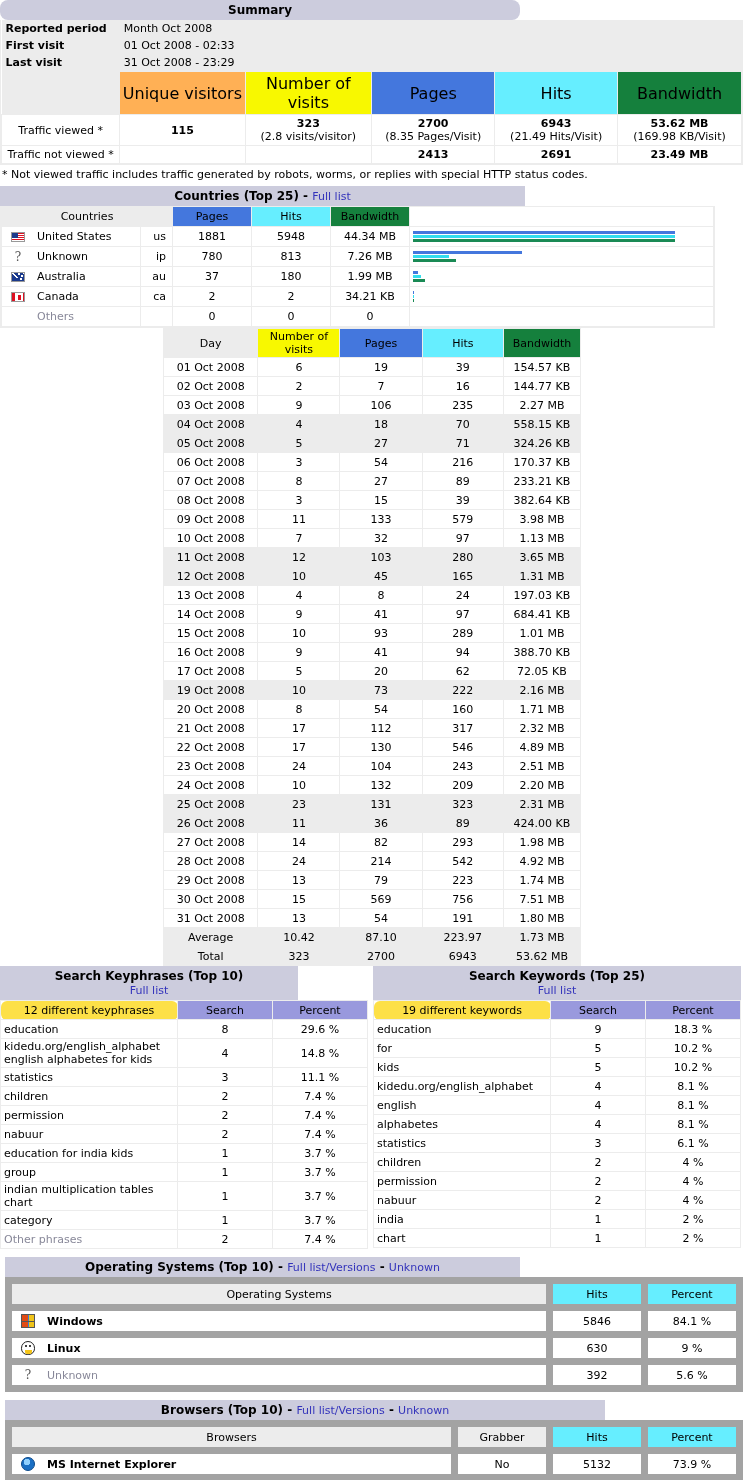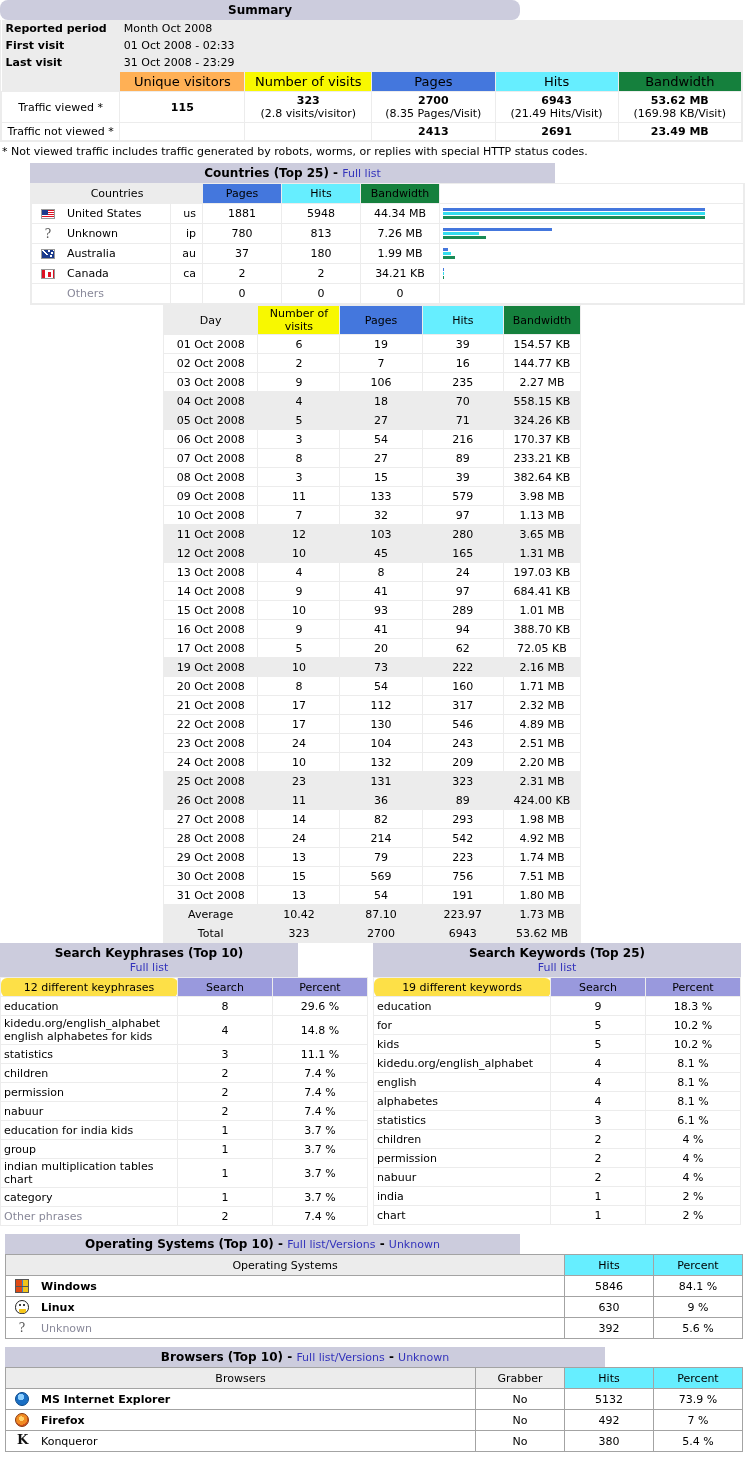--- a/index.html
+++ b/index.html
@@ -43,34 +43,34 @@
     box-sizing:border-box;
   }
   table.summary{width:100%;border-collapse:collapse;}
   table.summary td{
     border:1px solid #ECECEC;
     padding:2px 4px;
     vertical-align:middle;
   }
   .sum-label{font-weight:bold;white-space:nowrap;background:#ECECEC;border:none !important;padding-right:8px !important;}
   .sum-val{background:#ECECEC;border:none !important;}
-  .hdr{color:#000;text-align:center;font-size:13px;padding:2px 0 !important;}
+  .hdr{color:#000;text-align:center;font-size:16px;padding:2px 0 !important;}
   .hdr-uv{background:#FFB055;}
   .hdr-nv{background:#F8F800;}
   .hdr-pg{background:#4477DD;}
   .hdr-ht{background:#66EEFF;}
   .hdr-bw{background:#15803d;}
   .numcell{text-align:center;margin-top:16px;}
   .numcell b{font-weight:bold;}
   .numcell .sub{font-weight:normal;}
   .rowlabel{text-align:center;}
   .footnote{padding:3px 2px 5px 2px;font-size:11px;}
 
   
-  .countries-block{margin-left:30px;width:647px;}
+  .countries-block{width:647px;}
   #countries-title{width:525px;}
   .ctbl{border:1px solid #ECECEC;border-top:none;width:715px;box-sizing:border-box;background:#fff;}
   table.countries{width:100%;}
   table.countries td{border:1px solid #ECECEC;padding:1px 3px;height:17px;}
   .c-head{background:#ECECEC;text-align:center;}
   .c-flag{width:26px;text-align:center;border-right:none !important;}
   .c-name{width:100px;border-left:none !important;}
   .c-code{width:22px;text-align:right;padding-right:6px !important;}
   .c-num{width:72px;text-align:center;}
   .c-bar{width:auto;border-left:1px solid #ECECEC !important;}
@@ -119,21 +119,21 @@
   .kt-h2{background:#9999DD;text-align:center;width:88px;}
   .kt-key{text-align:left;}
   .kt-num{text-align:center;width:88px;}
 
   
   .os-block{margin-left:5px;width:738px;margin-top:8px;}
   #os-title{width:515px;}
   .br-block{margin-left:5px;width:738px;margin-top:8px;}
   #br-title{width:600px;}
   table.ob{width:100%;border-collapse:collapse;border:1px solid #ECECEC;background:#fff;}
-  table.ob td{border:1px solid #a3a3a3;padding:1px 3px;height:18px;}
+  table.ob td{border:7px solid #a3a3a3;padding:1px 3px;height:18px;}
   .ob-head{background:#ECECEC;text-align:center;}
   .ob-hits{background:#66EEFF;text-align:center;width:82px;}
   .ob-pct{background:#66EEFF;text-align:center;width:82px;}
   .ob-grab{background:#ECECEC;text-align:center;width:82px;}
   .ob-icon{width:26px;text-align:center;border-right:none !important;}
   .ob-name{border-left:none !important;text-align:left;}
   .ob-name b{font-weight:bold;}
   .ob-num{text-align:center;}
   .ico{display:inline-block;width:14px;height:14px;vertical-align:middle;position:relative;}
   .ico-win{background:

